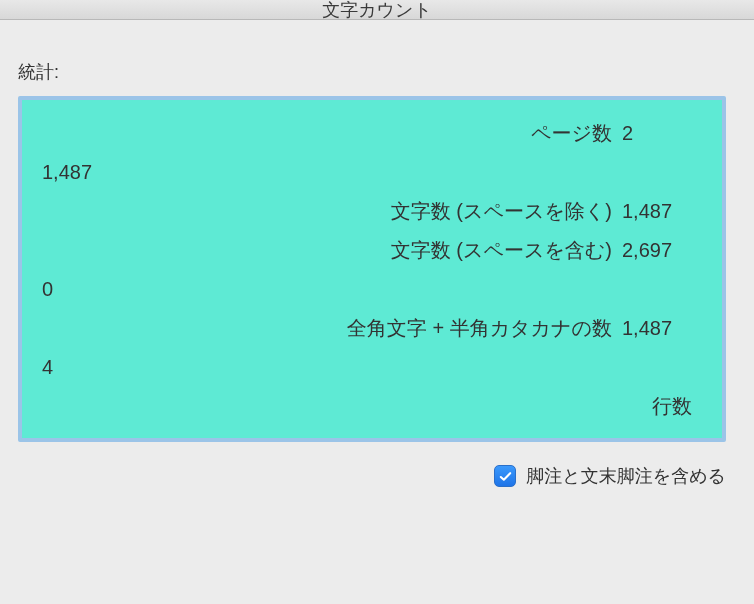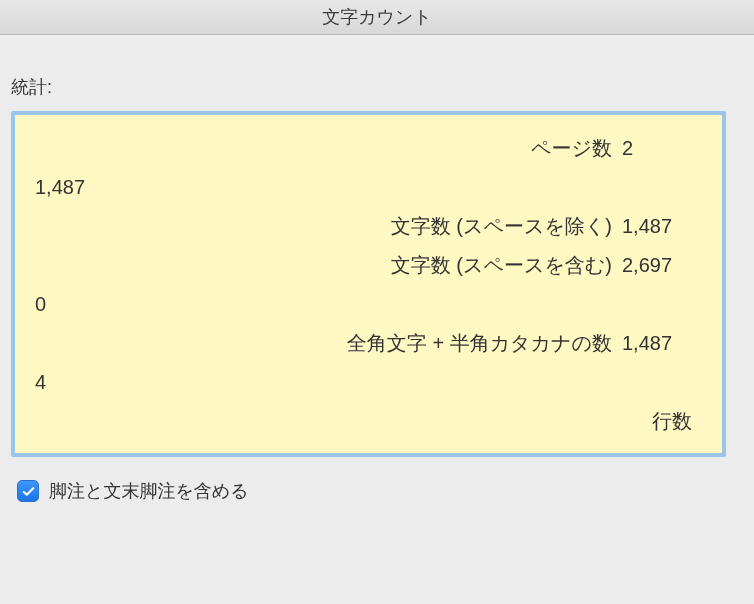--- a/index.html
+++ b/index.html
@@ -10,40 +10,40 @@
     body {
       width: 754px;
       height: 604px;
       background: #ececec;
       font-family: -apple-system, "Hiragino Kaku Gothic ProN", "Helvetica Neue", Arial, sans-serif;
       font-size: 18px;
       color: #333;
       overflow: hidden;
     }
     .titlebar {
-      height: 35px;
+      height: 20px;
       background: linear-gradient(to bottom, #e8e8e8, #d8d8d8);
       border-bottom: 1px solid #b8b8b8;
       display: flex;
       align-items: center;
       justify-content: center;
       font-size: 18px;
       color: #3a3a3a;
     }
     .content {
-      padding: 40px 28px 20px 11px;
+      padding: 40px 28px 20px 18px;
     }
     .section-label {
       font-size: 18px;
       color: #333;
       margin-bottom: 12px;
     }
     .stats-box {
       border: 4px solid #9bc4e8;
-      background: #fef9c3;
+      background: #5eead4;
       border-radius: 2px;
       padding: 14px 20px 12px 20px;
       margin-bottom: 22px;
     }
     .stat-row {
       display: flex;
       align-items: baseline;
       line-height: 1.95;
       font-size: 20px;
     }
@@ -58,20 +58,21 @@
       text-align: left;
       font-weight: 500;
       color: #333;
     }
     .checkbox-row {
       display: flex;
       align-items: center;
       gap: 10px;
       margin-left: 6px;
       margin-bottom: 30px;
+      justify-content: flex-end;
     }
     .checkbox {
       width: 22px;
       height: 22px;
       border-radius: 5px;
       background: linear-gradient(to bottom, #3b99fc, #1e74e8);
       border: 1px solid #2a6fc9;
       display: flex;
       align-items: center;
       justify-content: center;

